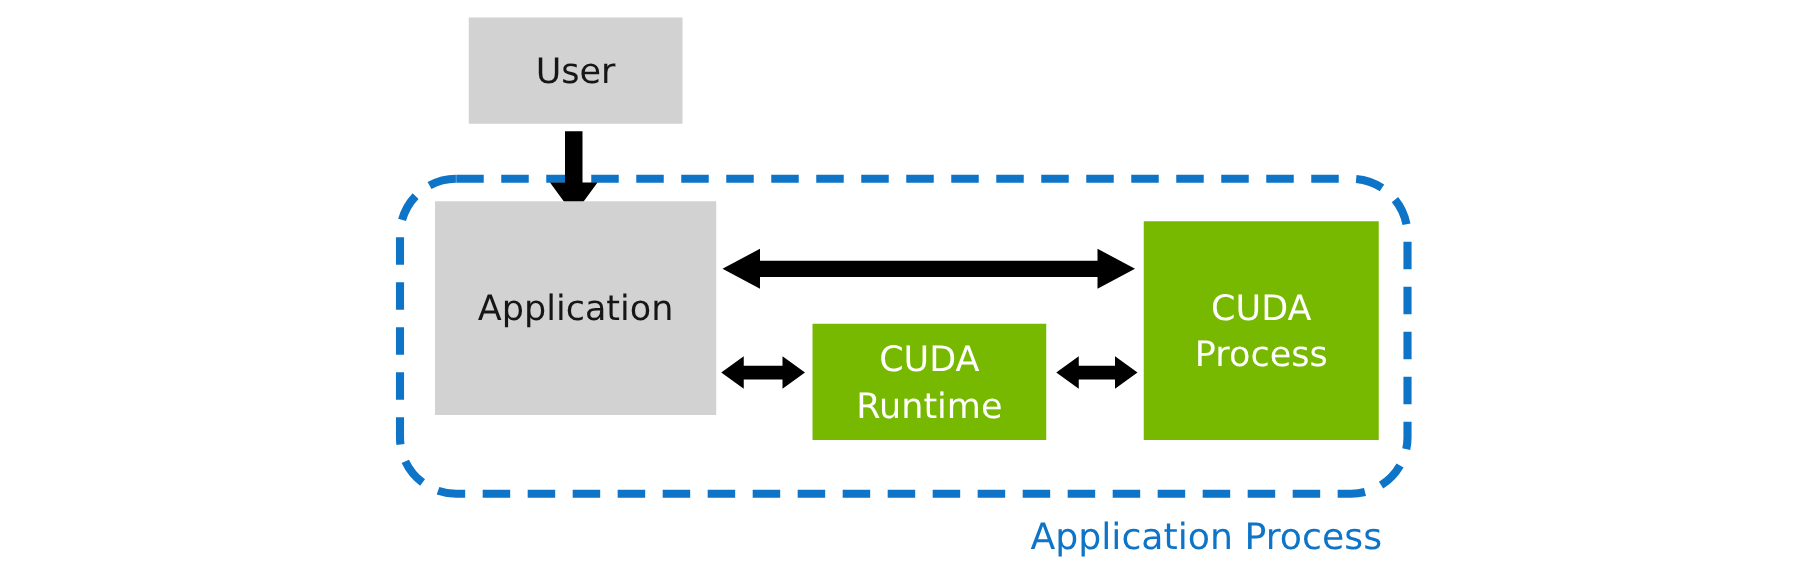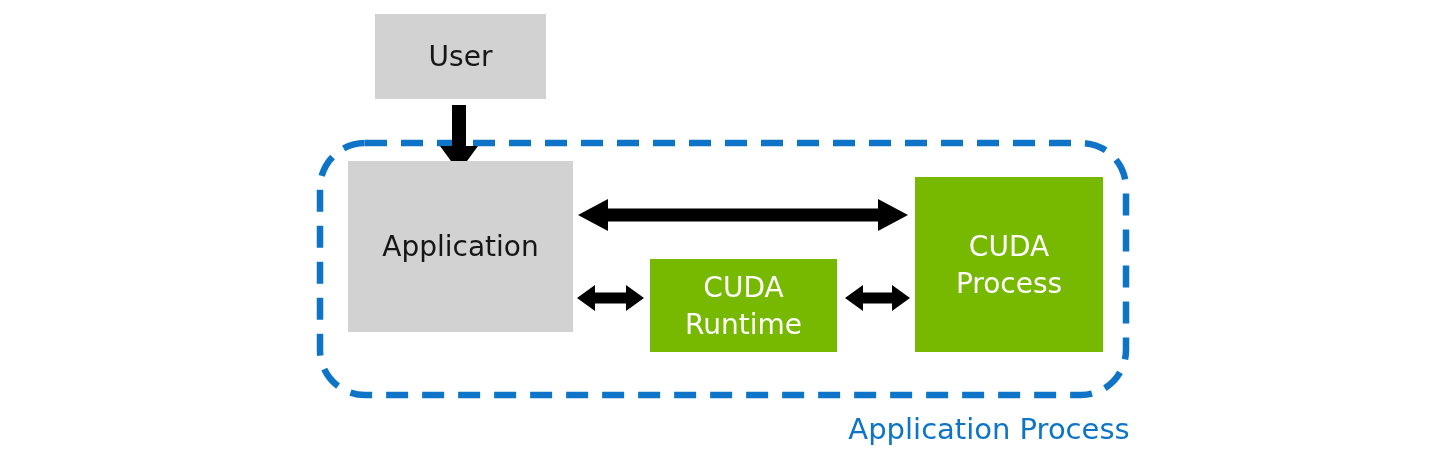--- a/index.html
+++ b/index.html
@@ -47,21 +47,21 @@
   }
   .node.gray  { background: var(--box-gray);  color: var(--label-black); }
   .node.green { background: var(--nvidia-green); color: var(--label-white); justify-content: center; }
   .node-user        { left: 375px; top: 14px;  width: 171px; height: 85px; }
   .node-application { left: 348px; top: 161px; width: 225px; height: 171px; }
   .node-runtime     { left: 650px; top: 259px; width: 187px; height: 93px; }
   .node-driver      { left: 915px; top: 177px; width: 188px; height: 175px; }
   .two-line span { display: block; }
   .process-label {
     position: absolute;
-    left: 828px; top: 412px;
+    left: 804px; top: 412px;
     width: 322px;
     text-align: center;
     font-size: 29px;
     color: var(--process-blue);
   }
 </style>
 </head>
 <body>
 
 <div class="canvas">

